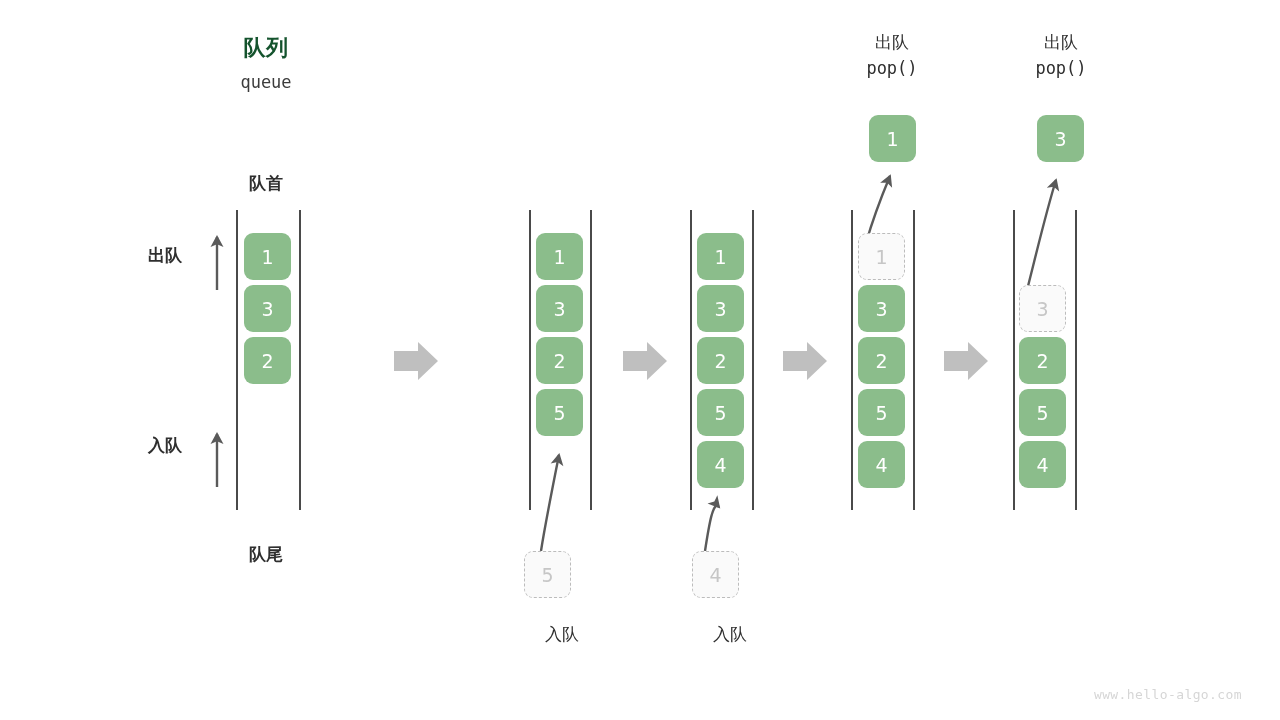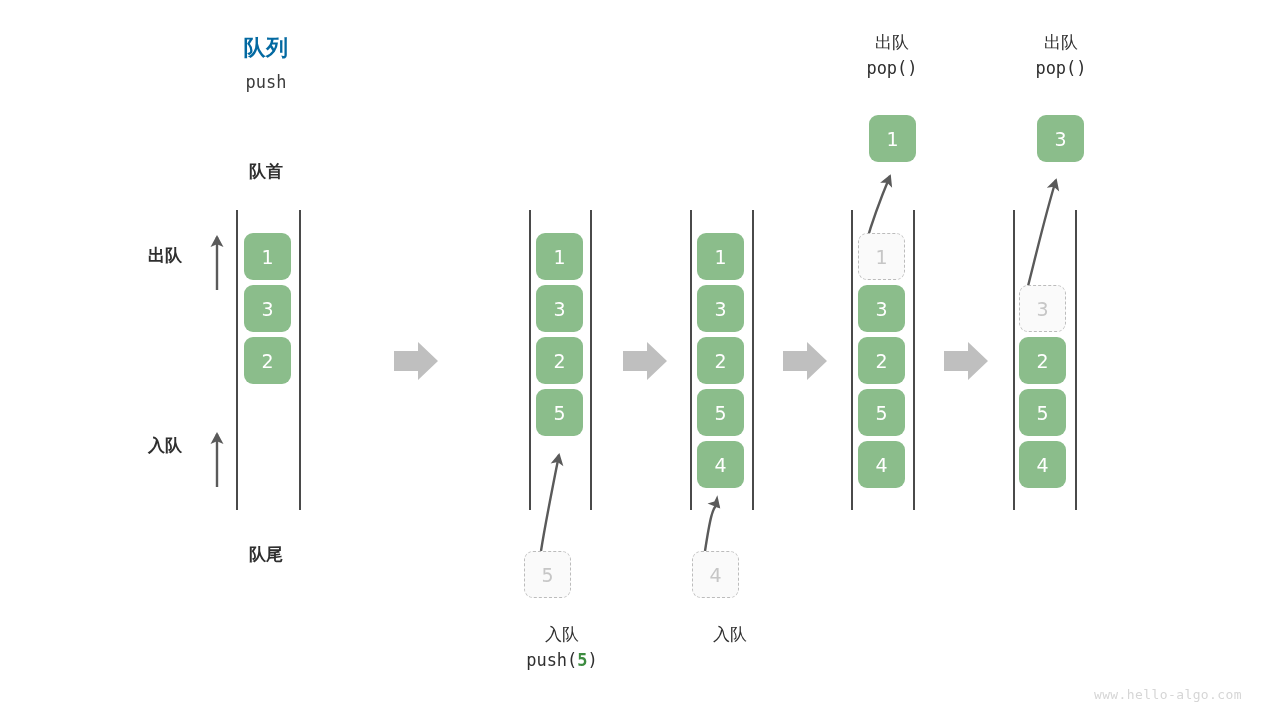--- a/index.html
+++ b/index.html
@@ -19,21 +19,21 @@
   .stage {
     position: absolute;
     inset: 0;
   }
 
   
   .title-cn {
     position: absolute;
     font-size: 22px;
     font-weight: bold;
-    color: #0369a1;
+    color: #14532d;
     white-space: nowrap;
     text-align: center;
     letter-spacing: 0.5px;
   }
   .title-en {
     position: absolute;
     font-size: 17px;
     font-family: "DejaVu Sans Mono", "Liberation Mono", monospace;
     color: #3c3c3c;
     white-space: nowrap;
@@ -174,23 +174,23 @@
     </g>
     <g fill="#bfbfbf">
       <path d="M783,351 L807,351 L807,342 L827,361 L807,380 L807,371 L783,371 Z"></path>
     </g>
     <g fill="#bfbfbf">
       <path d="M944,351 L968,351 L968,342 L988,361 L968,380 L968,371 L944,371 Z"></path>
     </g>
   </svg>
 
   <div class="title-cn" style="left:206px; top:33px; width:120px;">队列</div>
-  <div class="title-en" style="left:206px; top:72px; width:120px;">push</div>
-
-  <div class="end-label" style="left:206px; top:160px; width:120px;">队首</div>
+  <div class="title-en" style="left:206px; top:72px; width:120px;">queue</div>
+
+  <div class="end-label" style="left:206px; top:172px; width:120px;">队首</div>
   <div class="end-label" style="left:206px; top:543px; width:120px;">队尾</div>
 
   <div class="side-label" style="left:148px; top:244px;">出队</div>
   <div class="side-label" style="left:148px; top:434px;">入队</div>
 
   <div>
     <div class="rail" style="left:236px; top:210px; height:300px;"></div>
     <div class="rail" style="left:299px; top:210px; height:300px;"></div>
 
     <div class="box solid" style="left:244px; top:233px;">1</div>
@@ -204,21 +204,20 @@
 
     <div class="box solid" style="left:536px; top:233px;">1</div>
     <div class="box solid" style="left:536px; top:285px;">3</div>
     <div class="box solid" style="left:536px; top:337px;">2</div>
     <div class="box solid" style="left:536px; top:389px;">5</div>
 
     <div class="box ghost" style="left:524px; top:551px;">5</div>
 
     <div class="op-caption" style="left:487px; top:622px; width:150px;">
       <span class="op-cn">入队</span>
-      <span class="op-fn"><span>push(</span><span class="op-arg">5</span><span>)</span></span>
     </div>
   </div>
 
   <div>
     <div class="rail" style="left:690px; top:210px; height:300px;"></div>
     <div class="rail" style="left:752px; top:210px; height:300px;"></div>
 
     <div class="box solid" style="left:697px; top:233px;">1</div>
     <div class="box solid" style="left:697px; top:285px;">3</div>
     <div class="box solid" style="left:697px; top:337px;">2</div>

